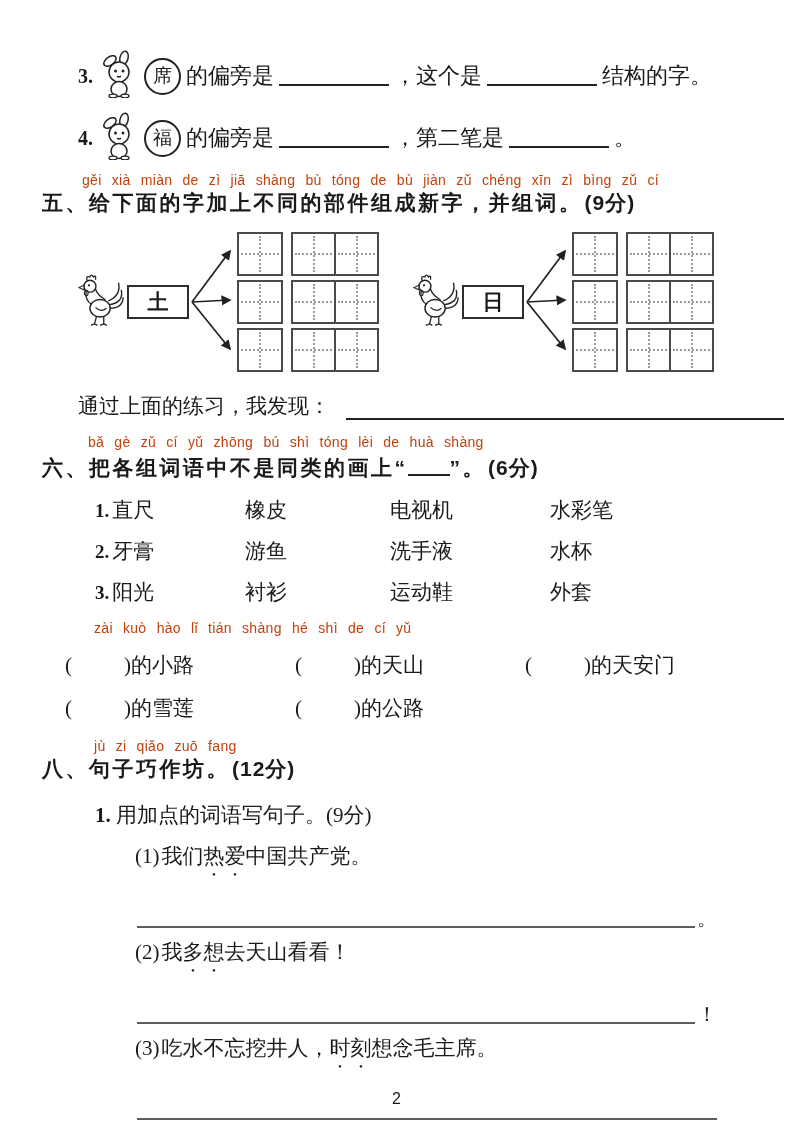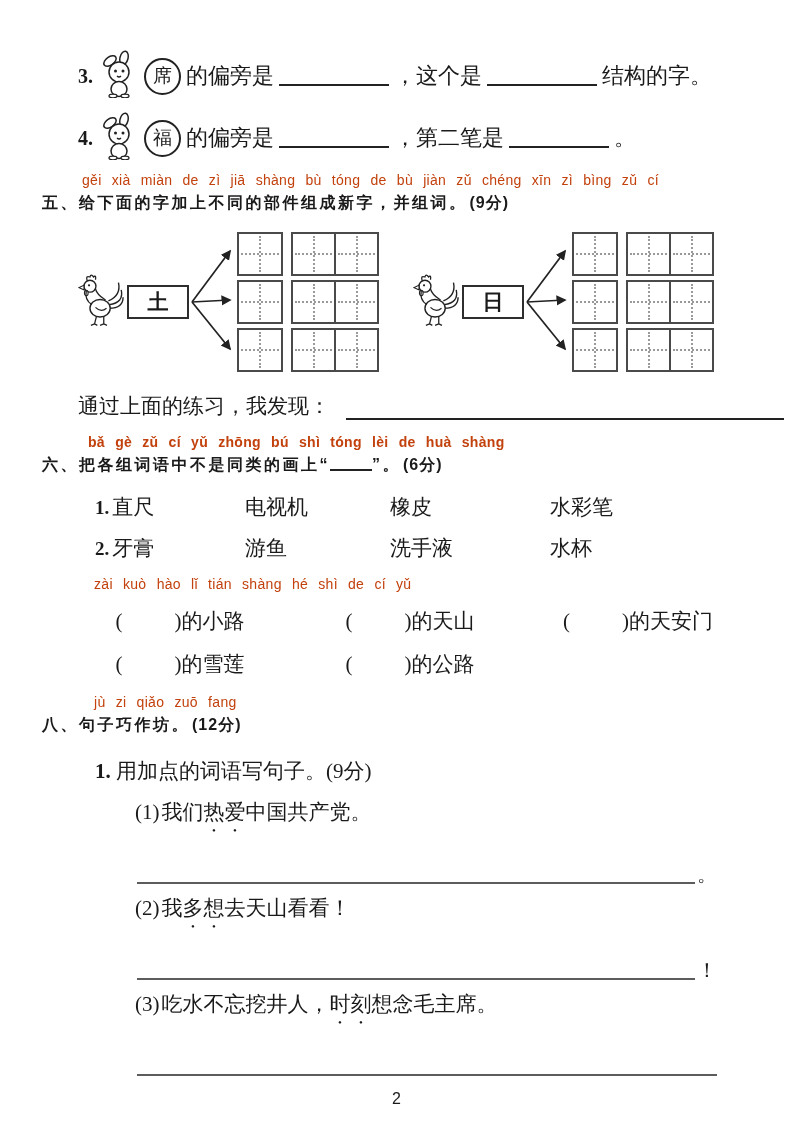--- a/index.html
+++ b/index.html
@@ -5,21 +5,21 @@
   html,body{margin:0;padding:0;background:#fff;}
   body{width:793px;height:1122px;overflow:hidden;position:relative;
        font-family:"Liberation Serif",serif;color:#1a1a1a;}
   .page{box-sizing:border-box;width:793px;height:1122px;padding:50px 42px 0 42px;}
 
   
   .qtext{font-size:22px;}
   .bold{font-weight:bold;}
   .pinyin{font-family:"Liberation Sans",sans-serif;font-size:14px;color:#c2410c;
           word-spacing:6px;letter-spacing:.3px;}
-  .title{font-family:"Liberation Sans",sans-serif;font-weight:bold;font-size:16px;
+  .title{font-family:"Liberation Sans",sans-serif;font-weight:bold;font-size:21px;
          letter-spacing:2.5px;line-height:30px;}
   .score{letter-spacing:1px;margin-left:2px;}
 
   
   .qrow{display:flex;align-items:center;gap:5px;margin-left:36px;height:52px;}
   .qnum{font-weight:bold;font-size:20px;margin-right:1px;}
   .circ{display:inline-flex;width:33px;height:33px;border:2px solid #222;border-radius:50%;
         align-items:center;justify-content:center;font-size:19px;flex:0 0 auto;}
   .blank{display:inline-block;border-bottom:2px solid #222;height:1.15em;vertical-align:-3px;}
   .w110{width:110px;} .w100{width:100px;}
@@ -42,21 +42,21 @@
   .discover{display:flex;align-items:flex-end;margin:18px 0 0 36px;font-size:21px;width:706px;gap:16px;}
   .dline{flex:1;border-bottom:2px solid #222;height:1.1em;}
 
   
   .wrow{display:grid;grid-template-columns:150px 145px 160px auto;margin:13px 0 0 53px;
         font-size:21px;align-items:baseline;}
   .wnum{font-weight:bold;font-size:19px;margin-right:3px;}
 
   
   .prow{display:grid;grid-template-columns:230px 230px auto;margin:15px 0 0 23px;font-size:21px;}
-  .pitem{white-space:nowrap;text-align:center;}
+  .pitem{white-space:nowrap;}
   .psp{display:inline-block;width:52px;}
 
   
   .sub{margin:17px 0 0 53px;font-size:21px;}
   .sent{margin:13px 0 0 93px;font-size:21px;}
   .snum{letter-spacing:0;margin-right:2px;}
   .em{-webkit-text-emphasis:filled dot;-webkit-text-emphasis-position:under right;
       text-emphasis:filled dot;text-emphasis-position:under right;}
   .ans{display:flex;align-items:flex-end;margin:26px 0 0 95px;width:580px;font-size:20px;}
   .aline{flex:1;border-bottom:2px solid #5c5c5c;height:1em;}
@@ -237,36 +237,42 @@
         </div>
       </div>
     </div>
   </div>
 
   <div class="discover">
     <span>通过上面的练习，我发现：</span>
     <span class="dline"></span>
   </div>
 
-  <div class="pinyin" style="margin:14px 0 0 46px;font-weight:bold;">bǎ gè zǔ cí yǔ zhōng bú shì tóng lèi de huà shàng</div>
+  <div class="pinyin" style="margin:14px 0 0 46px;">bǎ gè zǔ cí yǔ zhōng bú shì tóng lèi de huà shàng</div>
   <div class="title">
     <span>六、把各组词语中不是同类的画上“</span><span class="blank" style="width:42px;vertical-align:-1px;"></span><span>”。</span><span class="score">(6分)</span>
   </div>
   <div class="wrow">
     <span><span class="wnum">1.</span><span>直尺</span></span>
+    <span>橡皮</span>
     <span>电视机</span>
-    <span>橡皮</span>
     <span>水彩笔</span>
   </div>
   <div class="wrow">
     <span><span class="wnum">2.</span><span>牙膏</span></span>
     <span>游鱼</span>
     <span>洗手液</span>
     <span>水杯</span>
   </div>
+  <div class="wrow">
+    <span><span class="wnum">3.</span><span>阳光</span></span>
+    <span>衬衫</span>
+    <span>运动鞋</span>
+    <span>外套</span>
+  </div>
 
   <div class="pinyin" style="margin:14px 0 0 52px;">zài kuò hào lǐ tián shàng hé shì de cí yǔ</div>
   <div class="prow">
     <span class="pitem"><span>(</span><span class="psp"></span><span>)</span><span>的小路</span></span>
     <span class="pitem"><span>(</span><span class="psp"></span><span>)</span><span>的天山</span></span>
     <span class="pitem"><span>(</span><span class="psp"></span><span>)</span><span>的天安门</span></span>
   </div>
   <div class="prow">
     <span class="pitem"><span>(</span><span class="psp"></span><span>)</span><span>的雪莲</span></span>
     <span class="pitem"><span>(</span><span class="psp"></span><span>)</span><span>的公路</span></span>

